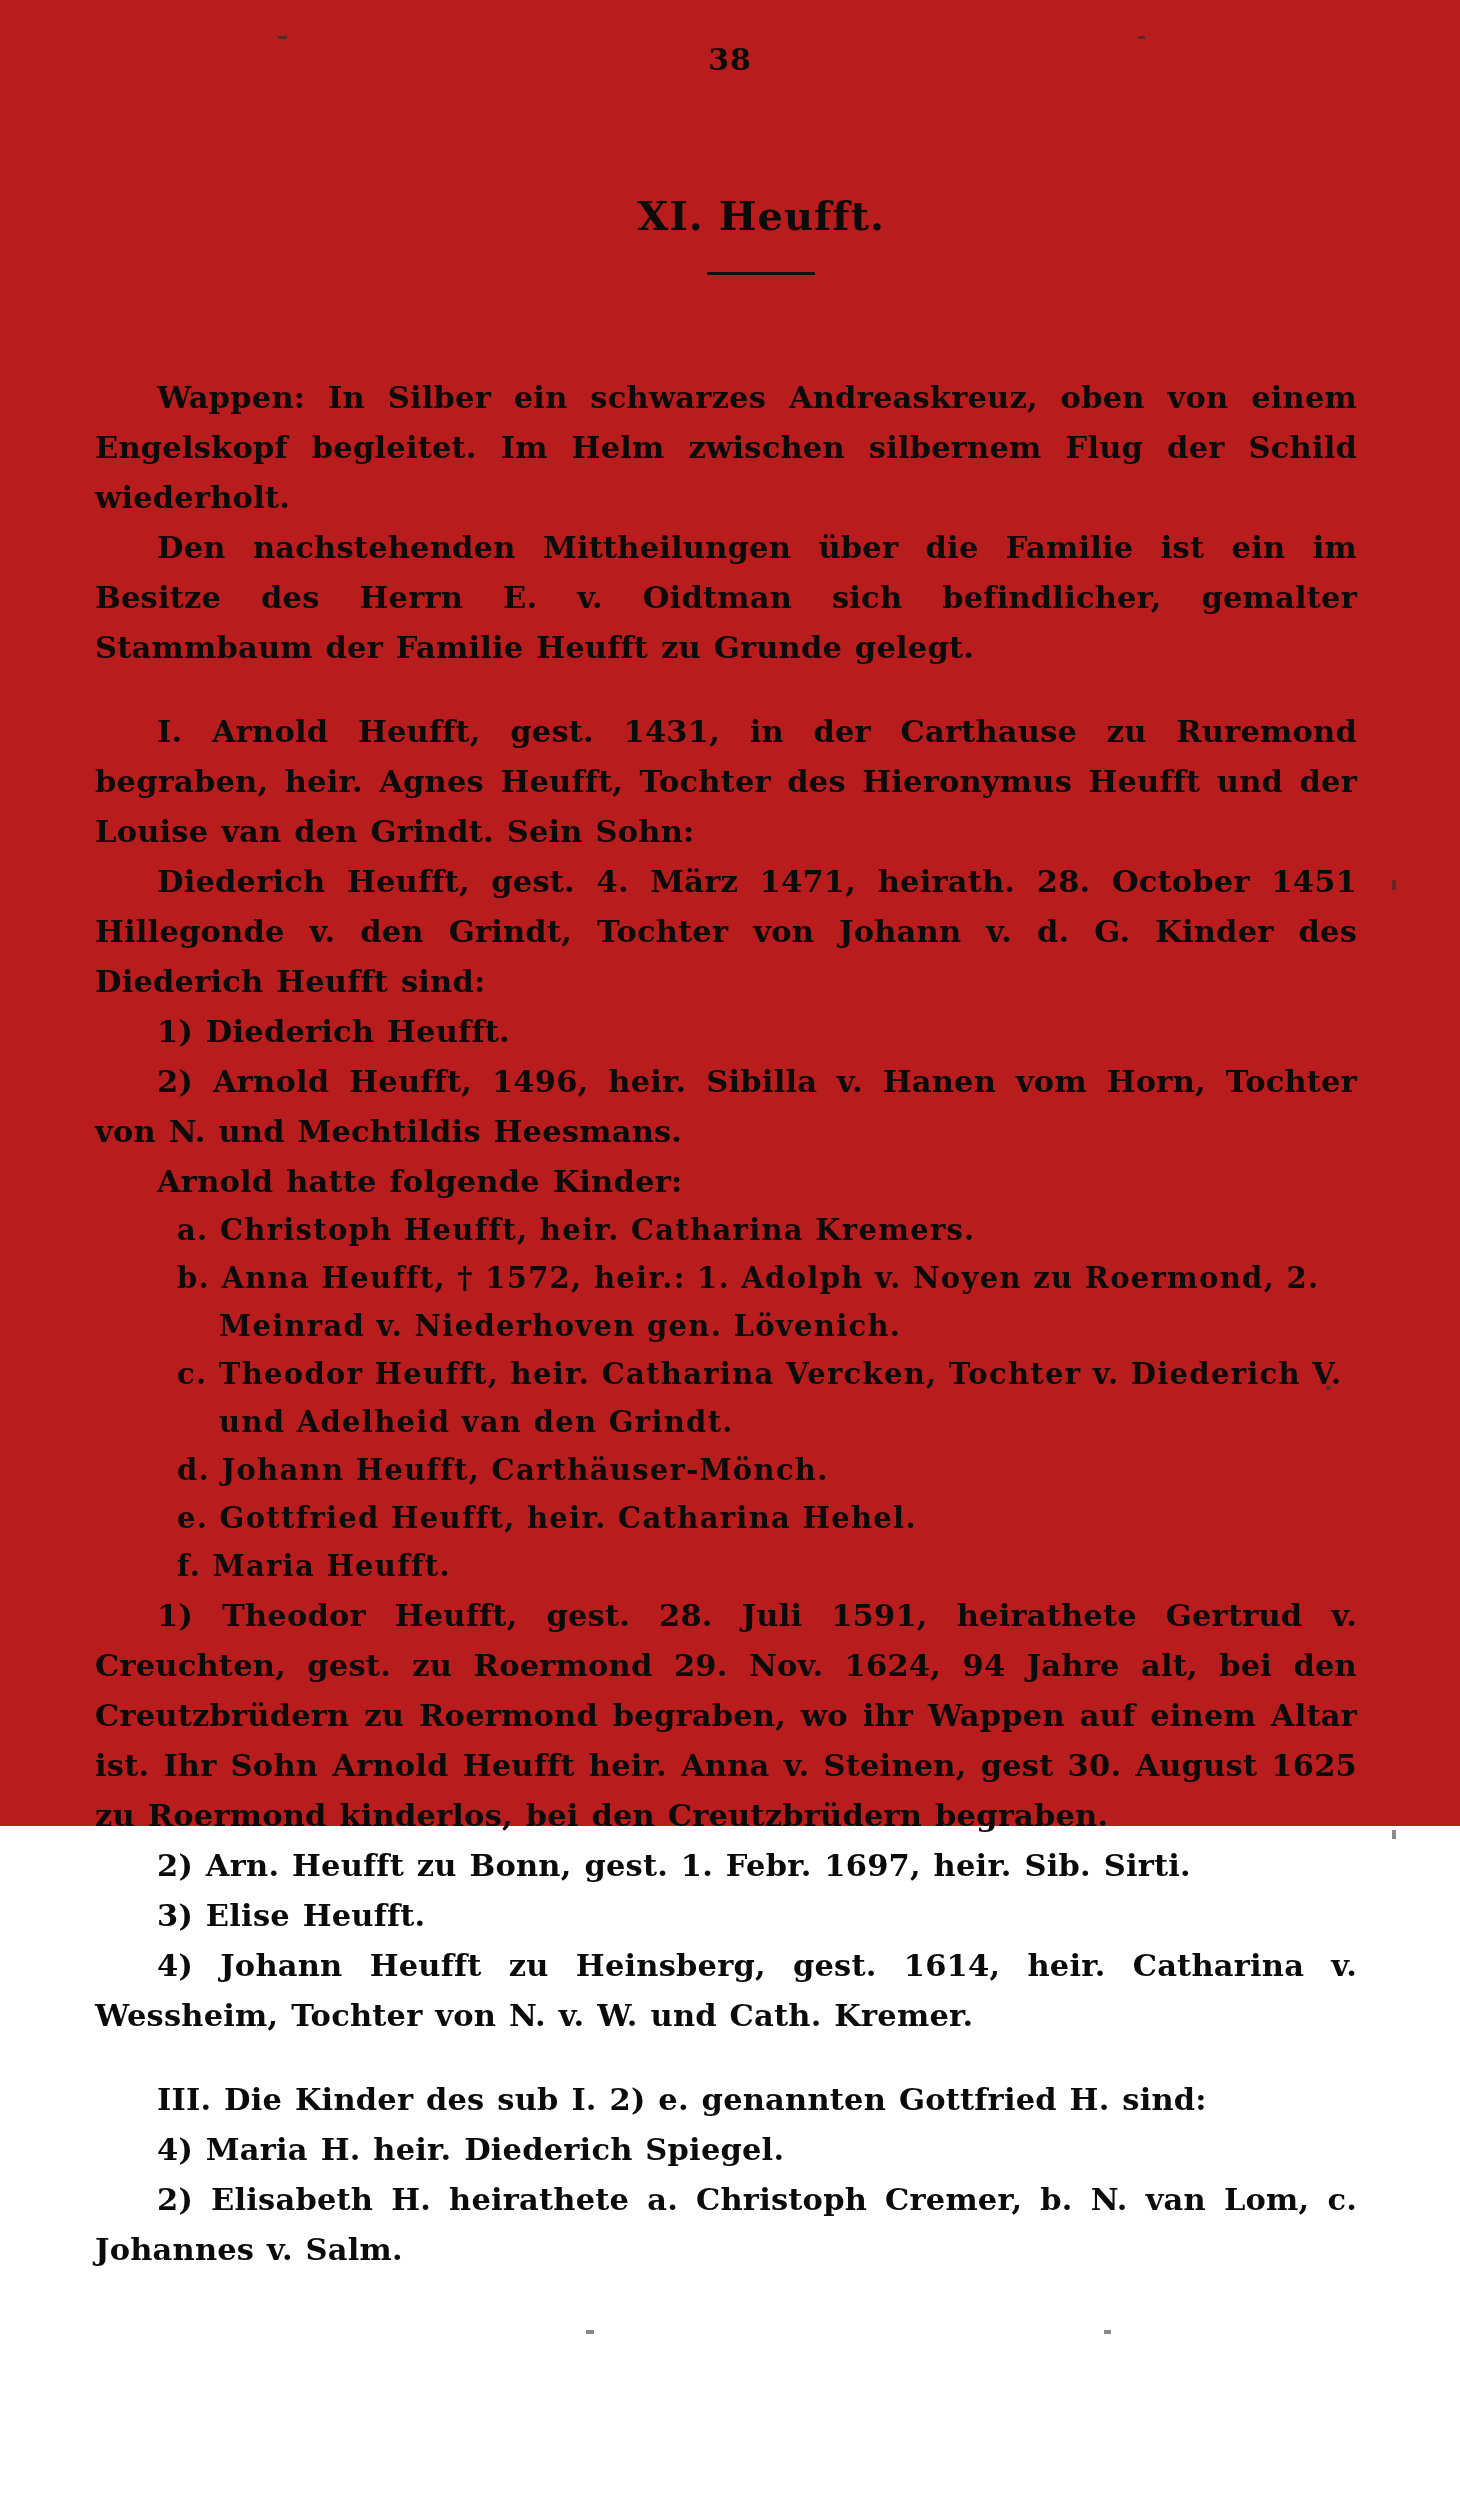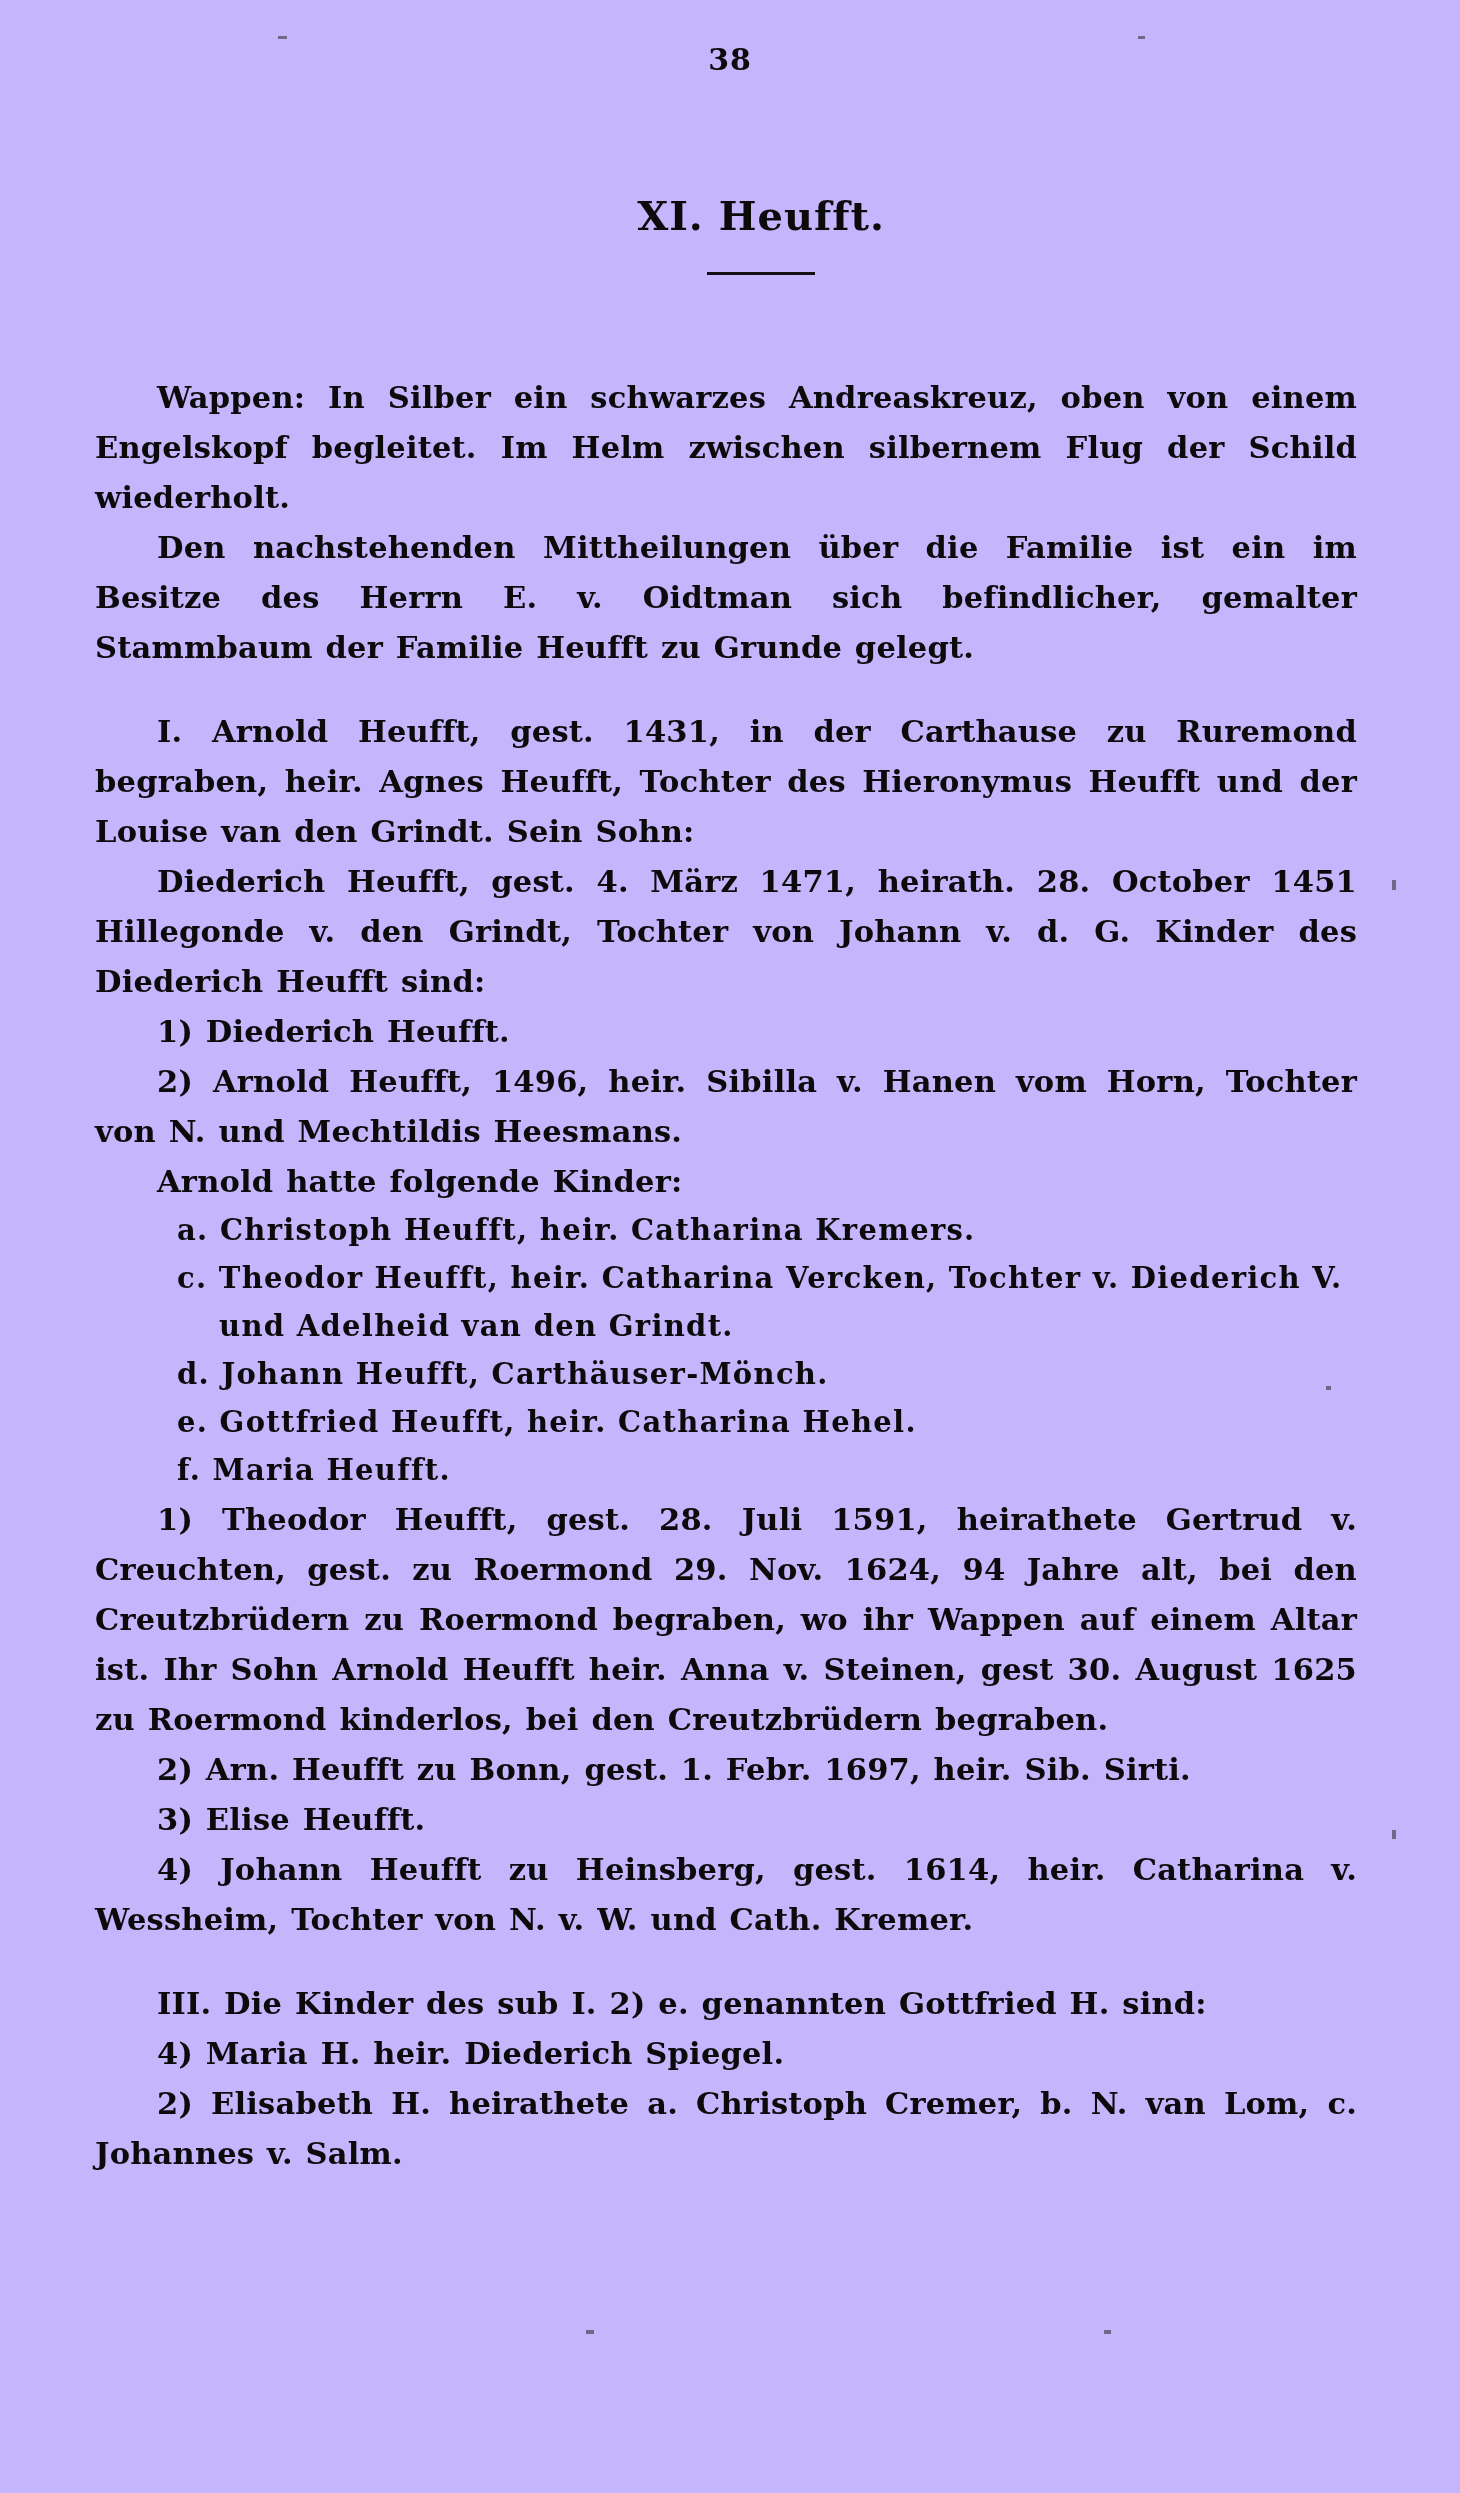--- a/index.html
+++ b/index.html
@@ -13,22 +13,22 @@
     position: relative;
     font-family: "DejaVu Serif", "Liberation Serif", serif;
     color: #0b0b0b;
     overflow: hidden;
   }
 
   .page {
     position: absolute;
     left: 0; top: 0;
     width: 1460px;
-    height: 2493px;
-    background: #c4b5fd;
+    height: 1826px;
+    background: #b91c1c;
   }
 
   
   .page-number {
     position: absolute;
     top: 42px;
     left: 0;
     width: 1460px;
     text-align: center;
     font-family: "DejaVu Serif", "Liberation Serif", serif;
@@ -139,20 +139,24 @@
     <p class="para indent gap-sm">2) Arnold Heufft, 1496, heir. Sibilla v. Hanen vom Horn, Tochter von N. und Mechtildis Heesmans.</p>
 
     <p class="para indent gap-sm">Arnold hatte folgende Kinder:</p>
 
     <ul class="letter-list">
       <li>
         <span class="marker">a.</span>
         <span>Christoph Heufft, heir. Catharina Kremers.</span>
       </li>
       <li>
+        <span class="marker">b.</span>
+        <span>Anna Heufft, † 1572, heir.: 1. Adolph v. Noyen zu Roermond, 2. Meinrad v. Niederhoven gen. Lövenich.</span>
+      </li>
+      <li>
         <span class="marker">c.</span>
         <span>Theodor Heufft, heir. Catharina Vercken, Tochter v. Diederich V. und Adelheid van den Grindt.</span>
       </li>
       <li>
         <span class="marker">d.</span>
         <span>Johann Heufft, Carthäuser-Mönch.</span>
       </li>
       <li>
         <span class="marker">e.</span>
         <span>Gottfried Heufft, heir. Catharina Hehel.</span>

